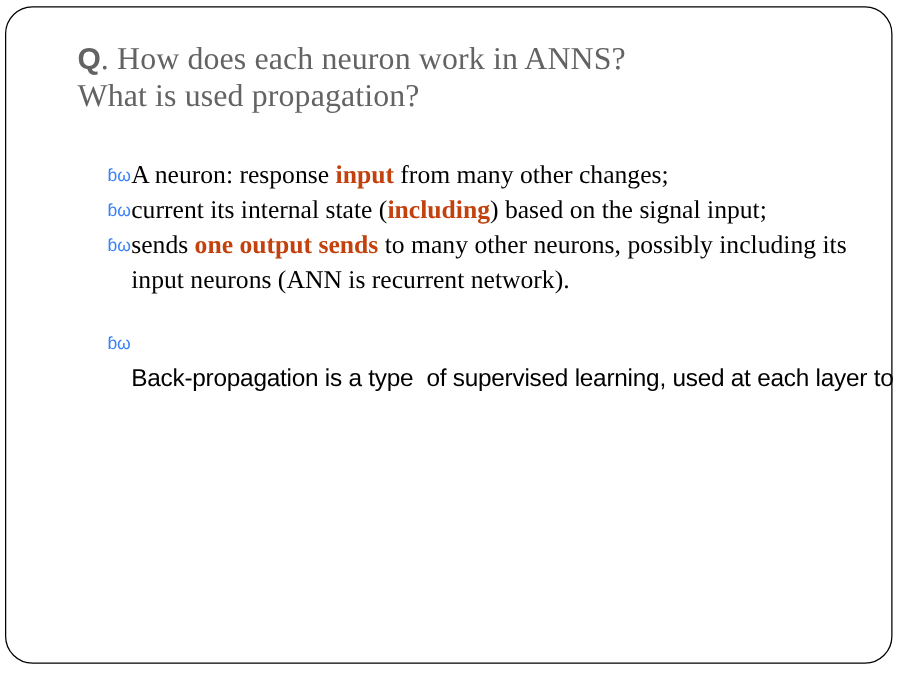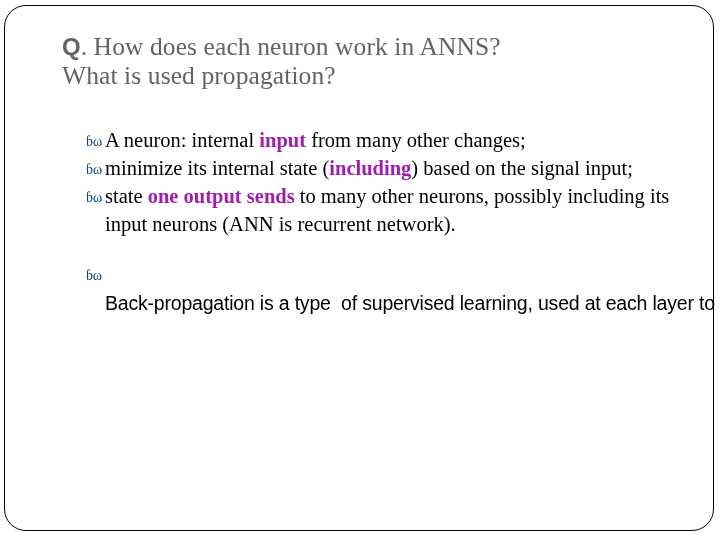--- a/index.html
+++ b/index.html
@@ -66,31 +66,31 @@
   .para.serif {
     font-family: "Liberation Serif", "DejaVu Serif", serif;
   }
   .para.sans {
     font-family: "Liberation Sans", "DejaVu Sans", sans-serif;
     font-size: 19.5px;
     line-height: 28.5px;
     letter-spacing: -0.2px;
   }
   .bullet {
-    color: #0c4a6e;
-    font-family: Liberation Serif, serif;
+    color: #3b82f6;
+    font-family: Liberation Sans, sans-serif;
     font-size: 14px;
     line-height: 1;
     display: inline-block;
     width: 19px;
     text-indent: 0;
     transform: translateY(-1px);
   }
   .hl {
-    color: #a21caf;
+    color: #c2410c;
     font-weight: bold;
   }
   .gap {
     height: 22px;
   }
   .sp2 { white-space: pre; }
 </style>
 </head>
 <body>
 
@@ -99,29 +99,29 @@
   <div id="frame"></div>
 
   <div id="title-block">
     <span class="q-mark">Q</span><span>. How does each neuron work in ANNS?</span><br>
     <span>What is used propagation?</span>
   </div>
 
   <div id="body-block">
 
     <p class="para serif">
-      <span class="bullet">ɓω</span><span>A neuron: internal </span><span class="hl">input</span><span> from many other changes;</span>
+      <span class="bullet">ɓω</span><span>A neuron: response </span><span class="hl">input</span><span> from many other changes;</span>
     </p>
 
     <p class="para serif">
-      <span class="bullet">ɓω</span><span>minimize its internal state (</span><span class="hl">including</span><span>) based on the signal input;</span>
+      <span class="bullet">ɓω</span><span>current its internal state (</span><span class="hl">including</span><span>) based on the signal input;</span>
     </p>
 
     <p class="para serif">
-      <span class="bullet">ɓω</span><span>state </span><span class="hl">one output sends</span><span> to many other neurons, possibly including its input neurons (ANN is recurrent network).</span>
+      <span class="bullet">ɓω</span><span>sends </span><span class="hl">one output sends</span><span> to many other neurons, possibly including its input neurons (ANN is recurrent network).</span>
     </p>
 
     <div class="gap"></div>
 
     <p class="para sans">
       <span class="bullet">ɓω</span><span class="sp2">Back-propagation is a type  of supervised learning, used at each layer to minimize the error between the layer’s response and the actual data.</span>
     </p>
 
   </div>
 </div>

